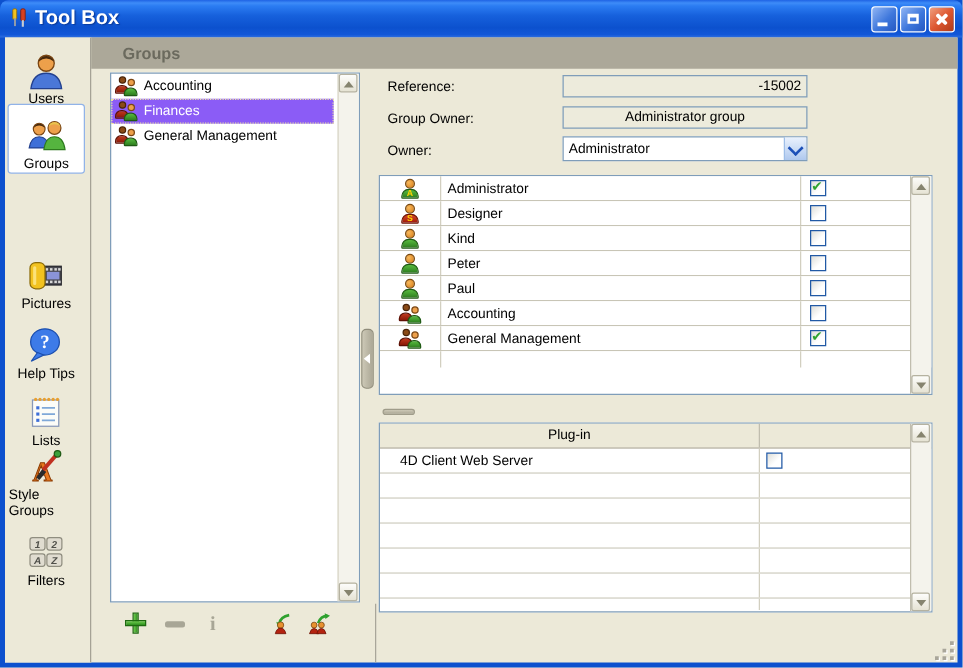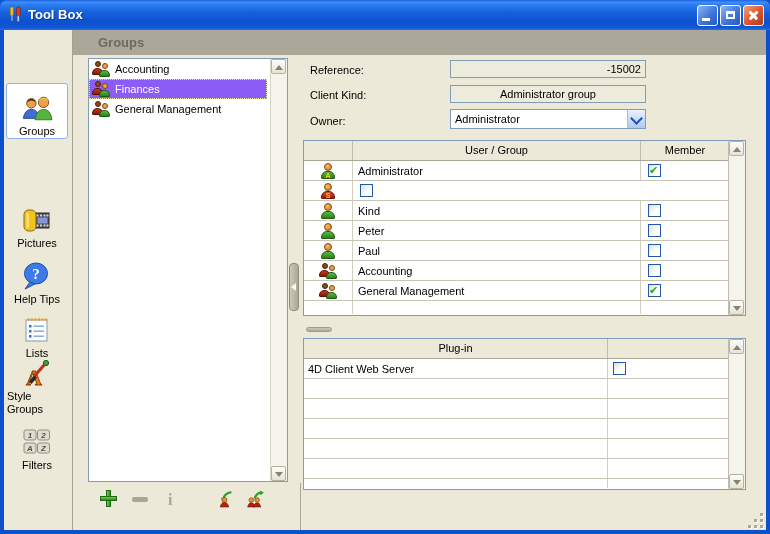--- a/index.html
+++ b/index.html
@@ -10,21 +10,21 @@
   }
   
   .titlebar{
     position:absolute;left:0;top:0;right:0;height:30px;
     background:linear-gradient(180deg,#1F63E4 0%,#3E8CF8 8%,#2B7CF2 16%,#1660DC 42%,#0C51CE 74%,#1257D8 92%,#2E6EE0 100%);
     border-radius:7px 7px 0 0;
   }
   .title-icon{position:absolute;left:7px;top:6px;width:17px;height:17px}
   .title-text{
     position:absolute;left:28px;top:0;line-height:29px;
-    color:#fff;font-weight:bold;font-size:13px;text-shadow:1px 1px 1px #0A3A9A;
+    color:#fff;font-weight:bold;font-size:16px;text-shadow:1px 1px 1px #0A3A9A;
   }
   .win-btns{position:absolute;right:6px;top:5px;display:flex;gap:2px}
   .wbtn{width:21px;height:21px;border:1px solid #fff;border-radius:3px;position:relative;box-sizing:border-box}
   .wbtn.b-min,.wbtn.b-max{background:linear-gradient(135deg,#8FB4F4 0%,#3E77DC 55%,#2558C2 100%)}
   .wbtn.b-close{background:linear-gradient(135deg,#F0A080 0%,#DE5832 50%,#B03A18 100%)}
   .g-min{position:absolute;left:4px;bottom:4px;width:8px;height:3px;background:#fff}
   .g-max{position:absolute;left:5px;top:5px;width:9px;height:8px;border:2px solid #fff;border-top-width:3px;box-sizing:border-box}
   .g-x1,.g-x2{position:absolute;left:4px;top:8px;width:11px;height:2.5px;background:#fff;border-radius:1px}
   .g-x1{transform:rotate(45deg)}.g-x2{transform:rotate(-45deg)}
   
@@ -67,21 +67,21 @@
   .tbl-members{top:110px;height:176px}
   .tbl-plugins{top:308px;height:152px}
   .thead{display:flex;height:20px;background:#ECE9D8;border-bottom:1px solid #ACA899;box-sizing:border-box}
   .thead>div{line-height:19px;text-align:center;border-right:1px solid #C0BDAE;box-sizing:border-box}
   .trow{display:flex;height:20px;border-bottom:1px solid #C8C5B6;box-sizing:border-box;background:#fff;align-items:center}
   .trow>div{height:100%;border-right:1px solid #D2CFC0;box-sizing:border-box;display:flex;align-items:center}
   .c-icon{width:49px;justify-content:center}
   .c-name{width:288px;padding-left:5px}
   .c-mem{width:88px;border-right:none !important;padding-left:7px}
   .h-icon{width:49px}.h-name{width:288px}.h-mem{width:88px;border-right:none !important}
-  .p-name{width:304px;padding-left:4px}
+  .p-name{width:304px;padding-left:16px}
   .p-acc{width:121px;border-right:none !important;padding-left:5px}
   .ph-name{width:304px}.ph-acc{width:121px;border-right:none !important}
   .trow.partial{border-bottom:none}
   .tscroll{position:absolute;right:0;top:0;bottom:0;width:16px;background:#F4F3EC;border-left:1px solid #C0BDAE}
   
   .cb{position:relative;width:13px;height:13px;border:1px solid #2159A5;background:linear-gradient(135deg,#DEDED8 0%,#FFF 60%);box-sizing:border-box;display:inline-block}
   .cb[data-checked="true"]::after{content:"✔";position:absolute;left:0px;top:-1px;font-size:11px;line-height:12px;color:#2FA32F;font-weight:bold}
   
   .picon{position:relative;width:16px;height:16px;display:inline-block;flex:none}
   .picon::before{content:"";position:absolute;left:4px;top:0;width:8px;height:8px;border-radius:50%;
@@ -146,20 +146,30 @@
     </div>
   </div>
 
   <div class="content">
 
     <div class="band">
       <span>Groups</span>
     </div>
 
     <div class="sidebar">
+      <div class="sb-item t-users">
+        <span class="sb-ic">
+          <svg viewBox="0 0 30 30" width="32" height="32">
+            <circle cx="15" cy="9" r="6" fill="#EDA04B" stroke="#7A4613"></circle>
+            <path d="M9.3 7.6 A6 6 0 0 1 20.7 7.6 Q15 3.2 9.3 7.6 Z" fill="#46280C"></path>
+            <path d="M3.5 28 Q5 16.5 15 16.5 Q25 16.5 26.5 28 Z" fill="#4A77D8" stroke="#23418F"></path>
+          </svg>
+        </span>
+        <span class="sb-lb">Users</span>
+      </div>
       <div class="sb-item sel t-groups">
         <span class="sb-ic">
           <svg viewBox="0 0 34 30" width="32" height="30">
             <circle cx="11" cy="10" r="5" fill="#EDA04B" stroke="#7A4613"></circle>
             <path d="M6.3 8.8 A5 5 0 0 1 15.7 8.8 Q11 5.2 6.3 8.8 Z" fill="#46280C"></path>
             <path d="M2.5 26 Q4 16.5 11 16.5 Q18 16.5 19.5 26 Z" fill="#3E6FD8" stroke="#23418F"></path>
             <circle cx="24" cy="9" r="5.5" fill="#EDA04B" stroke="#7A4613"></circle>
             <path d="M18.8 7.8 A5.5 5.5 0 0 1 29.2 7.8 Q24 3.8 18.8 7.8 Z" fill="#E8C44C"></path>
             <path d="M15 27.5 Q16.5 16.5 24 16.5 Q31.5 16.5 33 27.5 Z" fill="#55B43F" stroke="#2E7A1E"></path>
           </svg>
@@ -274,49 +284,45 @@
           </div>
       </div>
     </div>
 
     <div class="vsplit">
         <i></i>
       </div>
 
     <div class="flabel l-ref">Reference:</div>
     <div class="field f-ref">-15002</div>
-    <div class="flabel l-kind">Client Kind:</div>
+    <div class="flabel l-kind">Group Owner:</div>
     <div class="field f-kind">Administrator group</div>
     <div class="flabel l-owner">Owner:</div>
     <div class="combo">
       <span>Administrator</span>
       <span class="combo-btn">
           <i class="chev"></i>
         </span>
     </div>
 
     <div class="tbl tbl-members">
-      <div class="thead">
-        <div class="h-icon"></div>
-        <div class="h-name">User / Group</div>
-        <div class="h-mem">Member</div>
-      </div>
       <div class="trow">
         <div class="c-icon">
             <span class="picon" data-icon="user-admin"></span>
           </div>
         <div class="c-name">Administrator</div>
         <div class="c-mem">
             <span class="cb" data-checked="true"></span>
           </div>
       </div>
       <div class="trow">
         <div class="c-icon">
             <span class="picon" data-icon="user-designer"></span>
           </div>
+        <div class="c-name">Designer</div>
         <div class="c-mem">
             <span class="cb" data-checked="false"></span>
           </div>
       </div>
       <div class="trow">
         <div class="c-icon">
             <span class="picon" data-icon="user"></span>
           </div>
         <div class="c-name">Kind</div>
         <div class="c-mem">

